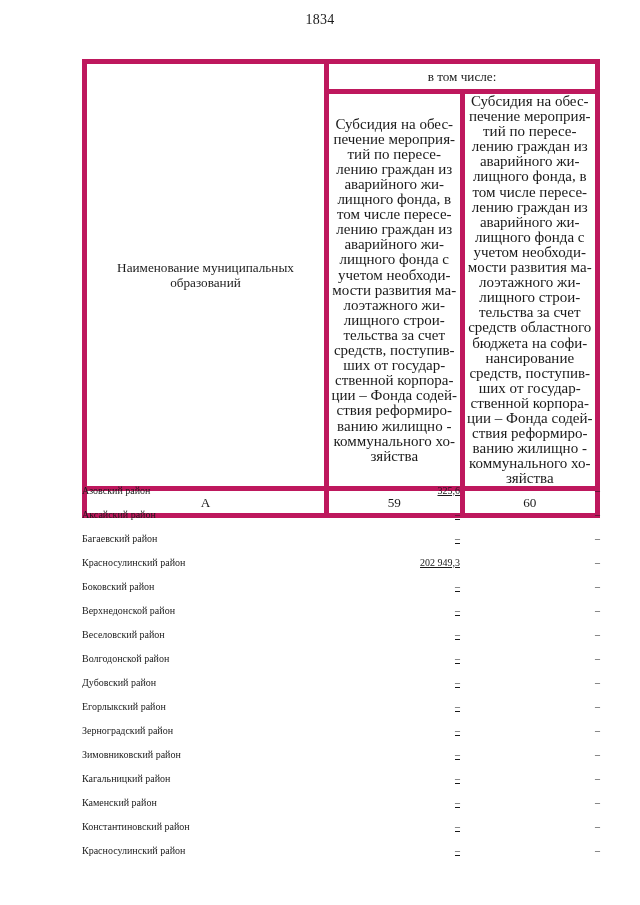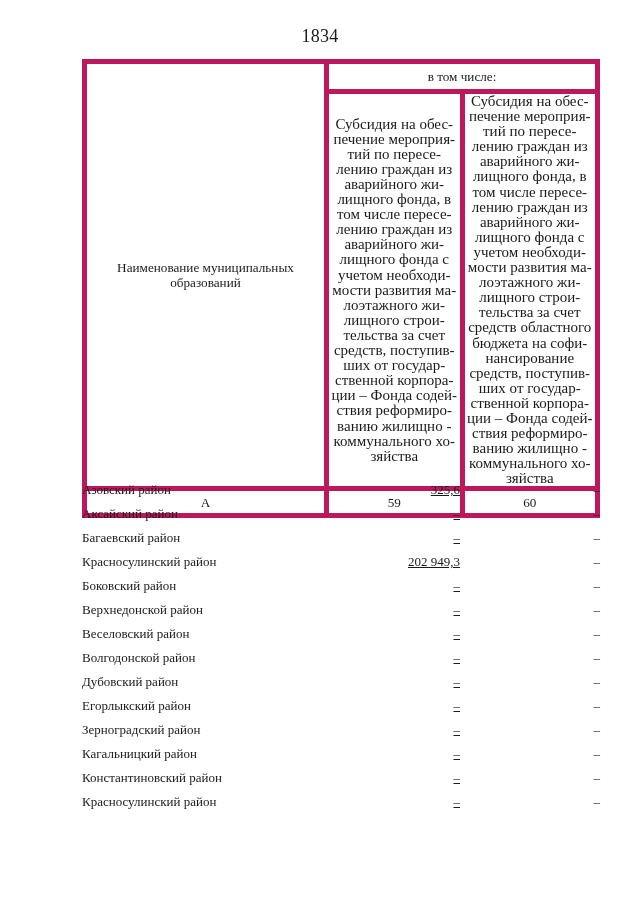--- a/index.html
+++ b/index.html
@@ -15,25 +15,25 @@
     position: relative;
     overflow: hidden;
   }
   .page {
     position: relative;
     width: 640px;
     height: 905px;
   }
   .page-number {
     position: absolute;
-    top: 26px;
+    top: 12px;
     left: 0;
     width: 640px;
     text-align: center;
-    font-size: 18px;
+    font-size: 14px;
     letter-spacing: 0.3px;
   }
 
   
   table.header-table {
     position: absolute;
     left: 82px;
     top: 59px;
     width: 518px;
     border-collapse: collapse;
@@ -83,21 +83,21 @@
     left: 82px;
     top: 478px;
     width: 518px;
     border-collapse: collapse;
     table-layout: fixed;
   }
   table.data-table td {
     border: 0;
     padding: 0;
     height: 24px;
-    font-size: 13px;
+    font-size: 10px;
     vertical-align: middle;
   }
   td.d-name {
     width: 237px;
     text-align: left;
     padding-left: 8px;
   }
   td.d-59 {
     width: 141px;
     text-align: right;
@@ -238,21 +238,31 @@
           <td class="d-name">Егорлыкский район</td>
           <td class="d-59">–</td>
           <td class="d-60">–</td>
         </tr>
         <tr>
           <td class="d-name">Зерноградский район</td>
           <td class="d-59">–</td>
           <td class="d-60">–</td>
         </tr>
         <tr>
+          <td class="d-name">Зимовниковский район</td>
+          <td class="d-59">–</td>
+          <td class="d-60">–</td>
+        </tr>
+        <tr>
           <td class="d-name">Кагальницкий район</td>
+          <td class="d-59">–</td>
+          <td class="d-60">–</td>
+        </tr>
+        <tr>
+          <td class="d-name">Каменский район</td>
           <td class="d-59">–</td>
           <td class="d-60">–</td>
         </tr>
         <tr>
           <td class="d-name">Константиновский район</td>
           <td class="d-59">–</td>
           <td class="d-60">–</td>
         </tr>
         <tr>
           <td class="d-name">Красносулинский район</td>

